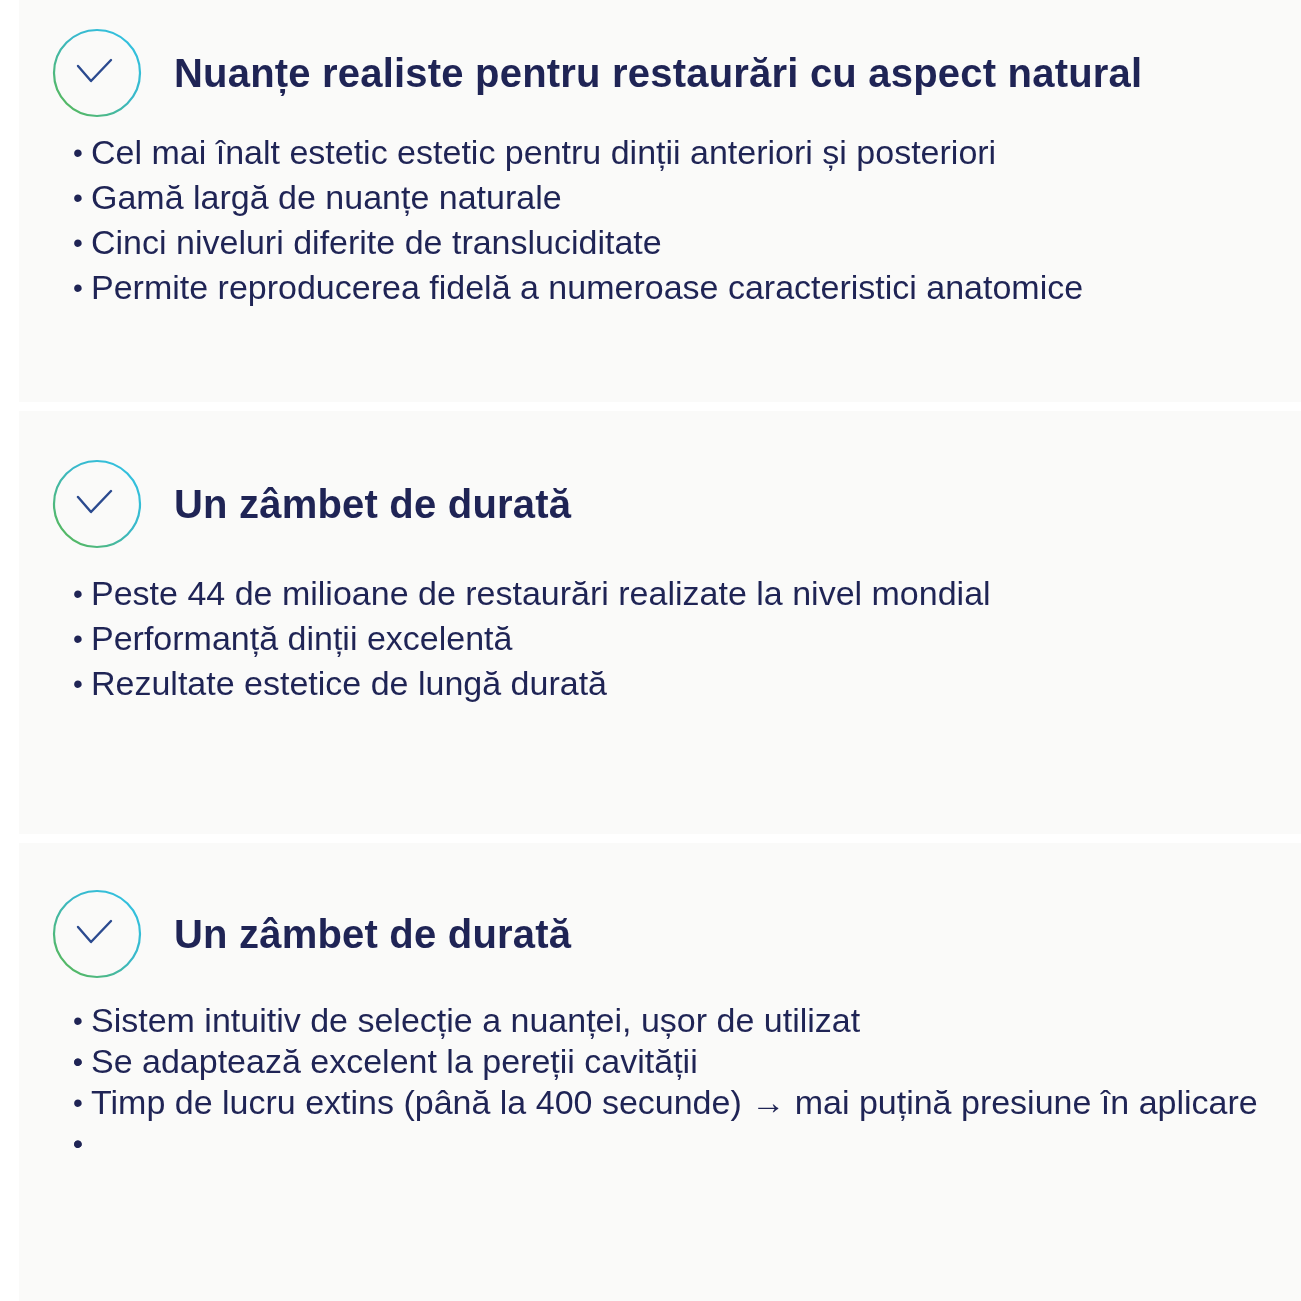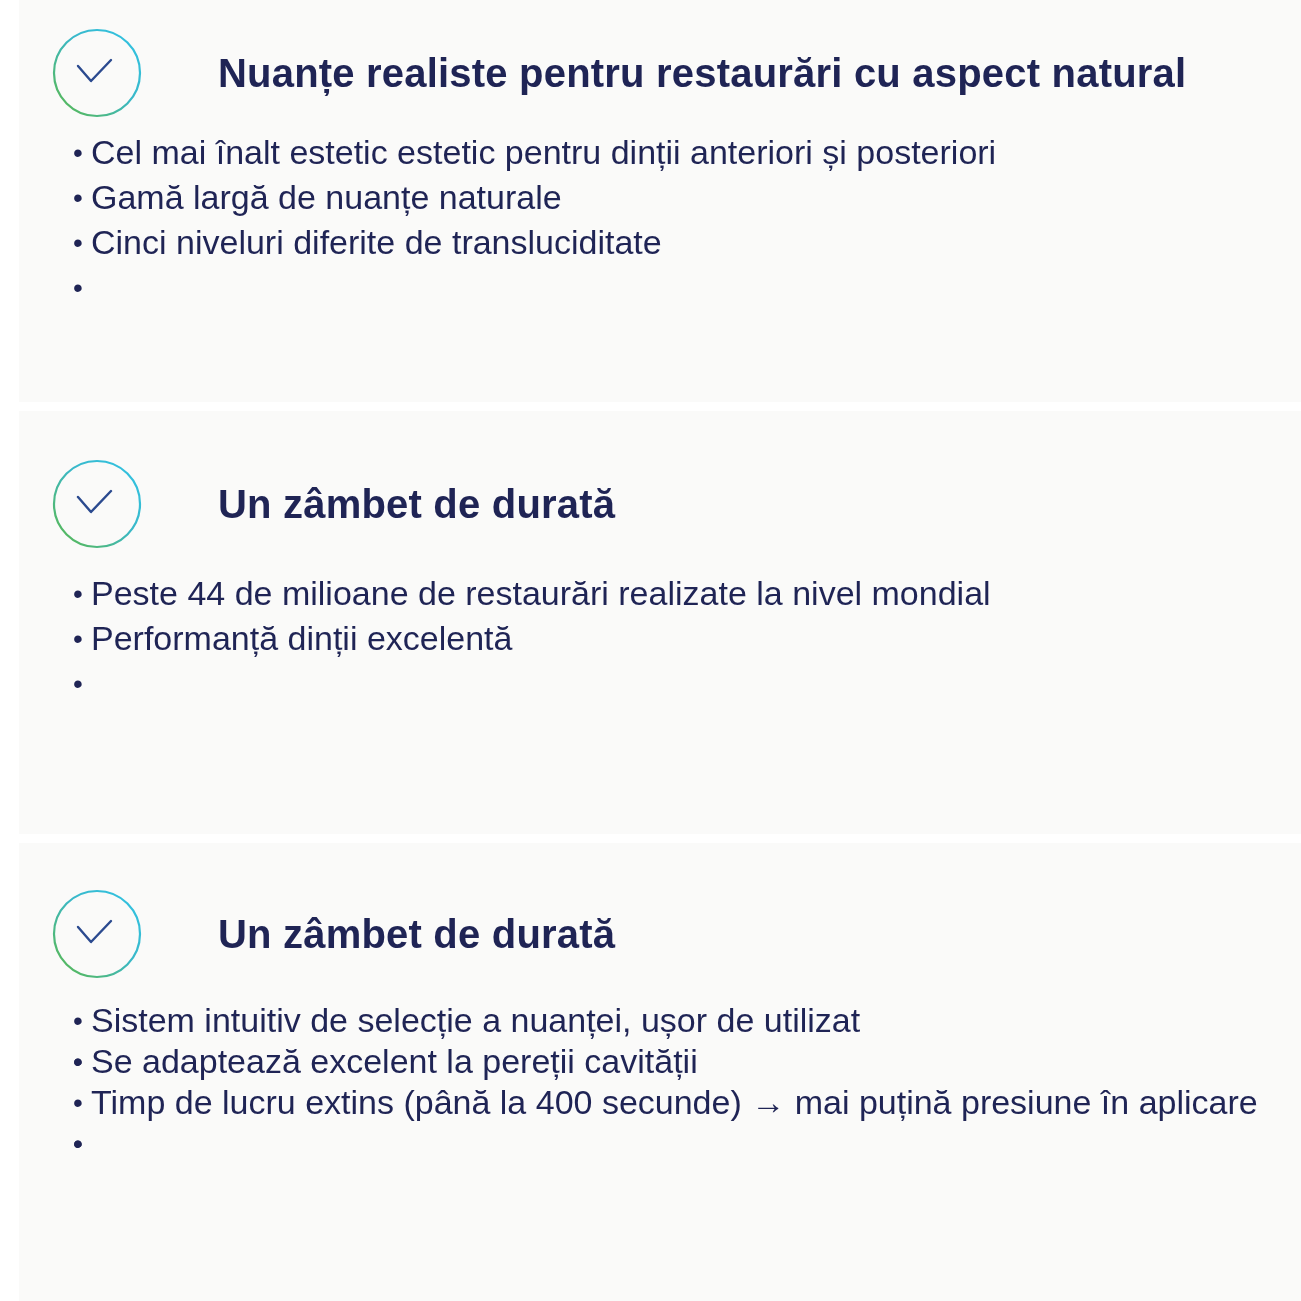--- a/index.html
+++ b/index.html
@@ -23,21 +23,20 @@
     }
     #panel-1 { top: 0; height: 402px; }
     #panel-2 { top: 411px; height: 423px; }
     #panel-3 { top: 843px; height: 458px; }
 
     .header {
       position: absolute;
       left: 33px;
       display: flex;
       align-items: center;
-      gap: 44px;
     }
     .check-badge {
       width: 90px;
       height: 90px;
       position: relative;
       flex: 0 0 auto;
     }
     .check-badge svg { width: 90px; height: 90px; display: block; }
     .title {
       margin-left: 32px;
@@ -100,38 +99,38 @@
         <circle cx="45" cy="45" r="43" fill="none" stroke="url(#ringGrad)" stroke-width="2.2"></circle>
         <polyline points="26,38 39,53 59,32" fill="none" stroke="#2b4a8f" stroke-width="2.4" stroke-linecap="round" stroke-linejoin="round"></polyline>
       </svg>
     </div>
     <div class="title">Nuanțe realiste pentru restaurări cu aspect natural</div>
   </div>
   <ul class="bullets">
     <li><span class="dot">•</span><span>Cel mai înalt estetic estetic pentru dinții anteriori și posteriori</span></li>
     <li><span class="dot">•</span><span>Gamă largă de nuanțe naturale</span></li>
     <li><span class="dot">•</span><span>Cinci niveluri diferite de transluciditate</span></li>
-    <li><span class="dot">•</span></li>
+    <li><span class="dot">•</span><span>Permite reproducerea fidelă a numeroase caracteristici anatomice</span></li>
   </ul>
 </div>
 
 <div class="panel" id="panel-2">
   <div class="header">
     <div class="check-badge">
       <svg viewBox="0 0 90 90">
         <circle cx="45" cy="45" r="43" fill="none" stroke="url(#ringGrad)" stroke-width="2.2"></circle>
         <polyline points="26,38 39,53 59,32" fill="none" stroke="#2b4a8f" stroke-width="2.4" stroke-linecap="round" stroke-linejoin="round"></polyline>
       </svg>
     </div>
     <div class="title">Un zâmbet de durată</div>
   </div>
   <ul class="bullets">
     <li><span class="dot">•</span><span>Peste 44 de milioane de restaurări realizate la nivel mondial</span></li>
     <li><span class="dot">•</span><span>Performanță dinții excelentă</span></li>
-    <li><span class="dot">•</span></li>
+    <li><span class="dot">•</span><span>Rezultate estetice de lungă durată</span></li>
   </ul>
 </div>
 
 <div class="panel" id="panel-3">
   <div class="header">
     <div class="check-badge">
       <svg viewBox="0 0 90 90">
         <circle cx="45" cy="45" r="43" fill="none" stroke="url(#ringGrad)" stroke-width="2.2"></circle>
         <polyline points="26,38 39,53 59,32" fill="none" stroke="#2b4a8f" stroke-width="2.4" stroke-linecap="round" stroke-linejoin="round"></polyline>
       </svg>

